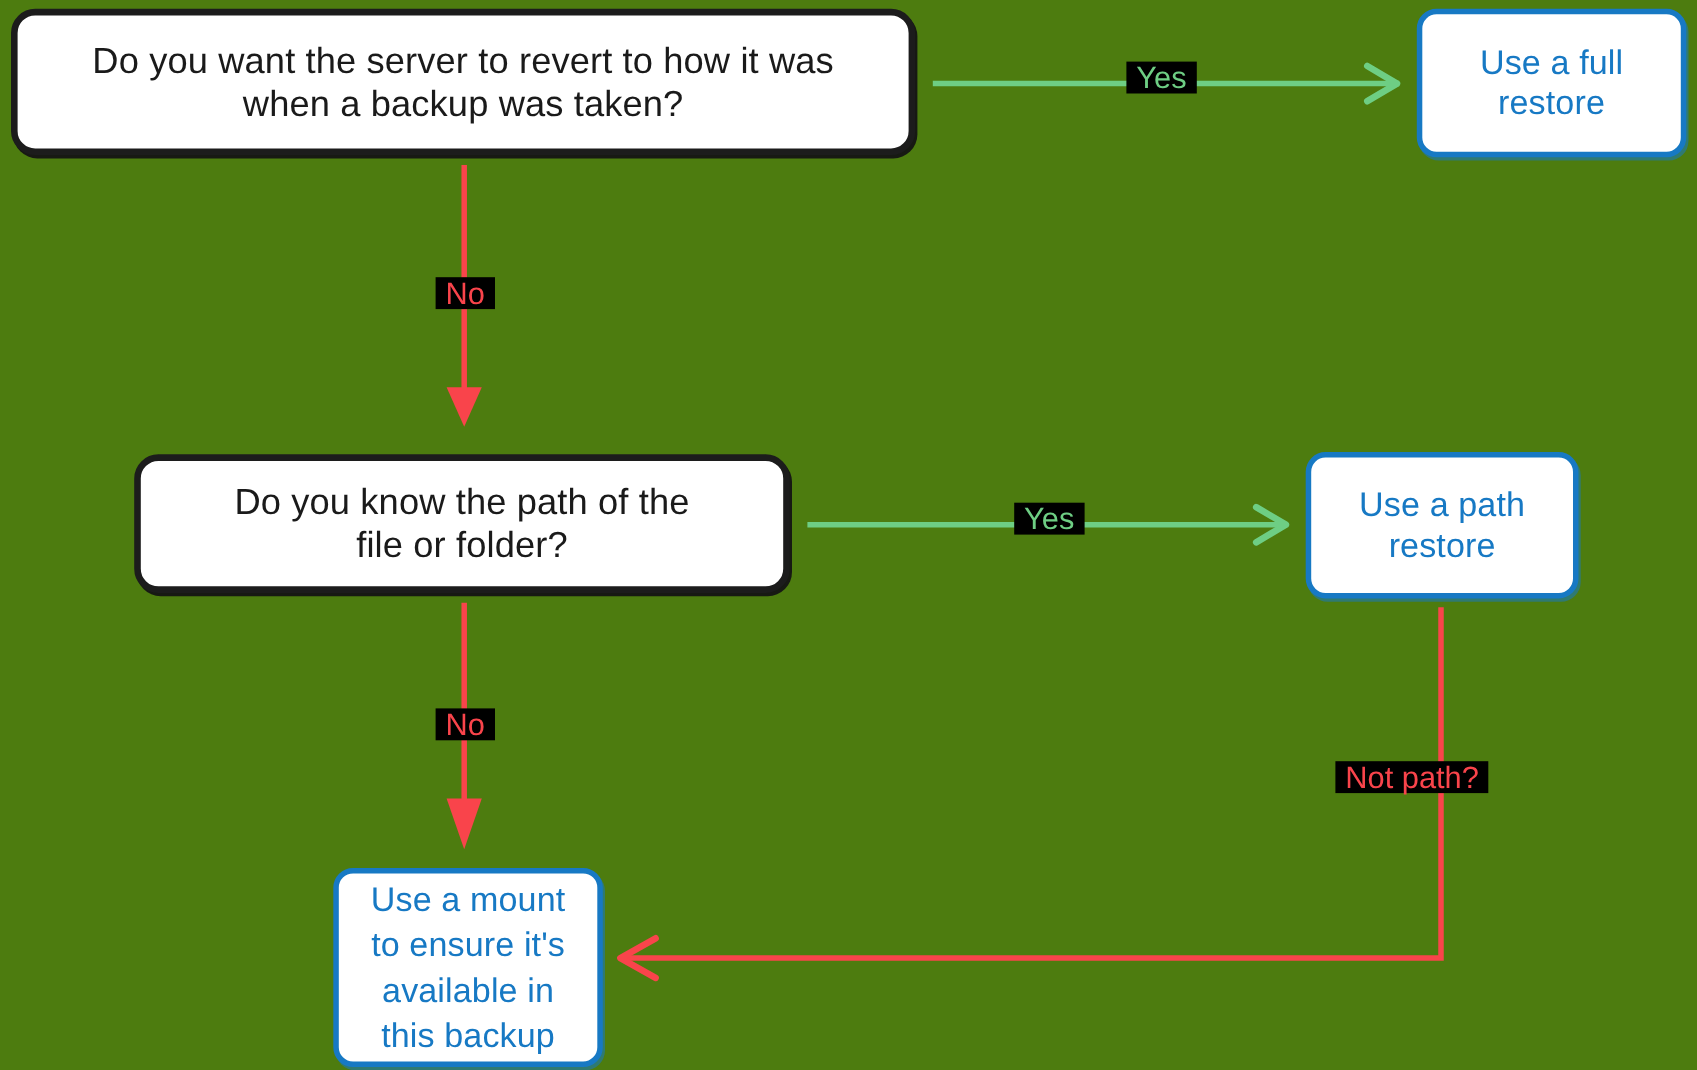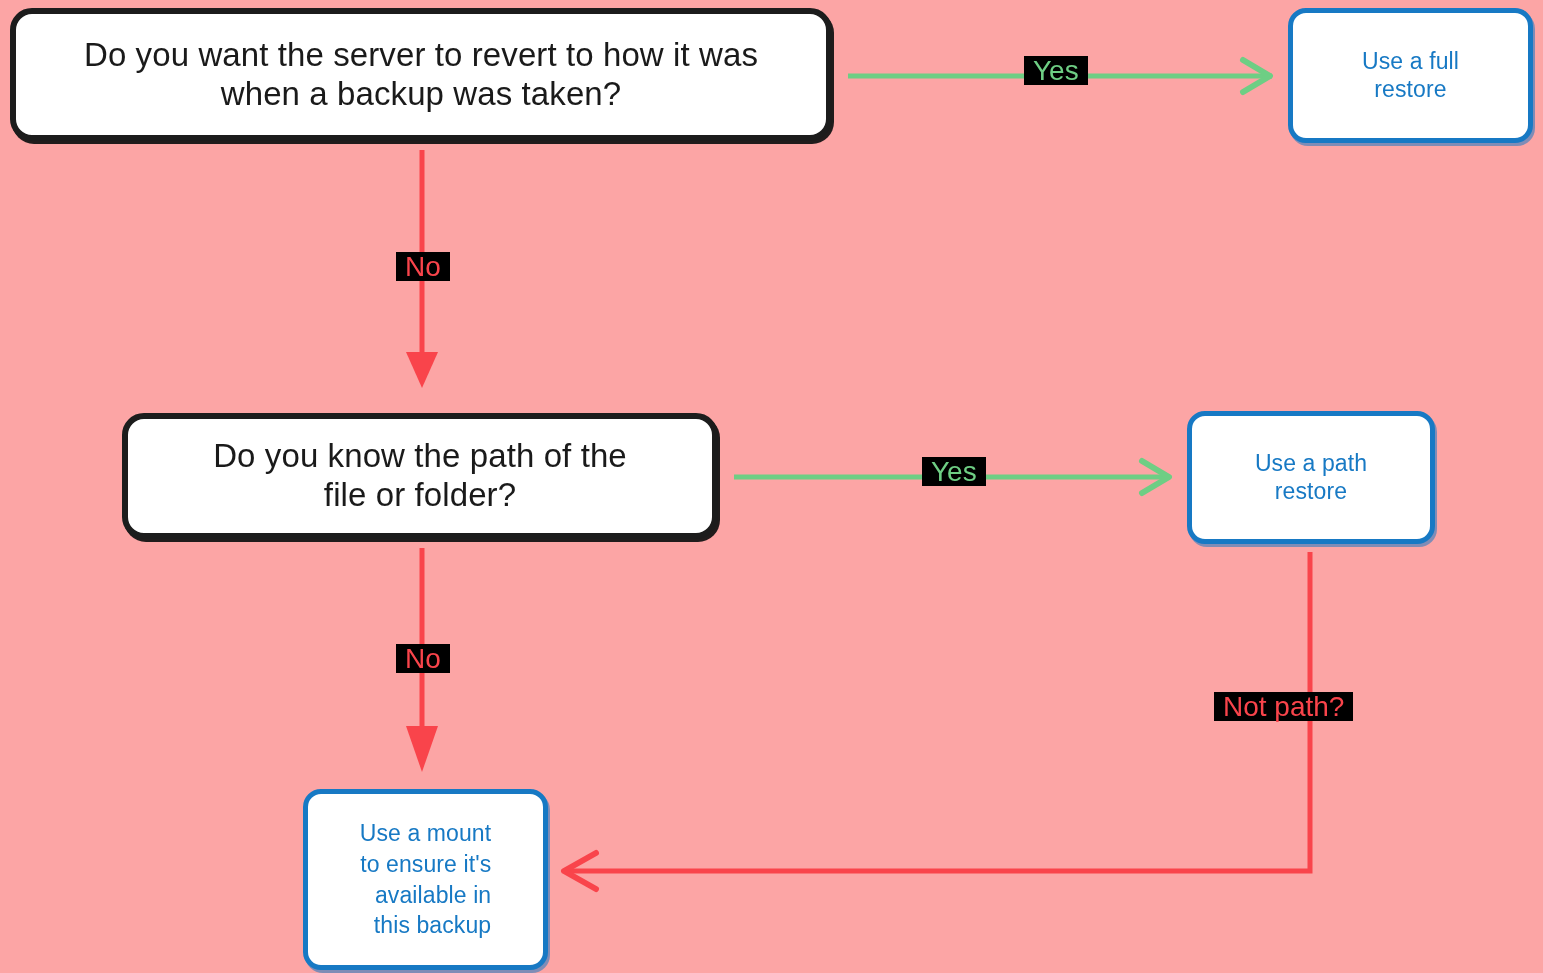--- a/index.html
+++ b/index.html
@@ -5,21 +5,21 @@
 <style>
   html, body {
     margin: 0;
     padding: 0;
     background: #000000;
   }
   #canvas {
     position: relative;
     width: 1543px;
     height: 973px;
-    background: #fca5a5;
+    background: #4d7c0f;
     overflow: hidden;
     font-family: "Liberation Sans", "DejaVu Sans", sans-serif;
   }
   svg.edge-layer {
     position: absolute;
     left: 0;
     top: 0;
     width: 1543px;
     height: 973px;
     overflow: visible;
@@ -55,31 +55,31 @@
   }
 
   
   .node.outcome {
     border: 5px solid #1779c4;
     border-radius: 18px;
     color: #1779c4;
     box-shadow: 2px 3px 0 rgba(23,121,196,0.55);
   }
   .node.outcome .node-label {
-    font-size: 23px;
+    font-size: 31px;
     letter-spacing: 0.1px;
   }
 
   
   #node-revert-question { left: 10px;   top: 8px;   width: 822px; height: 133px; }
   #node-full-restore    { left: 1288px; top: 8px;   width: 245px; height: 135px; }
   #node-path-question   { left: 122px;  top: 413px; width: 596px; height: 126px; }
   #node-quick-restore   { left: 1187px; top: 411px; width: 248px; height: 133px; }
   #node-mount           { left: 303px;  top: 789px; width: 245px; height: 181px; }
-  #node-mount .node-label { line-height: 1.33; text-align: right; }
+  #node-mount .node-label { line-height: 1.33; }
 
   
   .edge-label {
     position: absolute;
     background: #000000;
     padding: 0 9px;
     font-size: 28px;
     line-height: 1.05;
     white-space: nowrap;
   }

